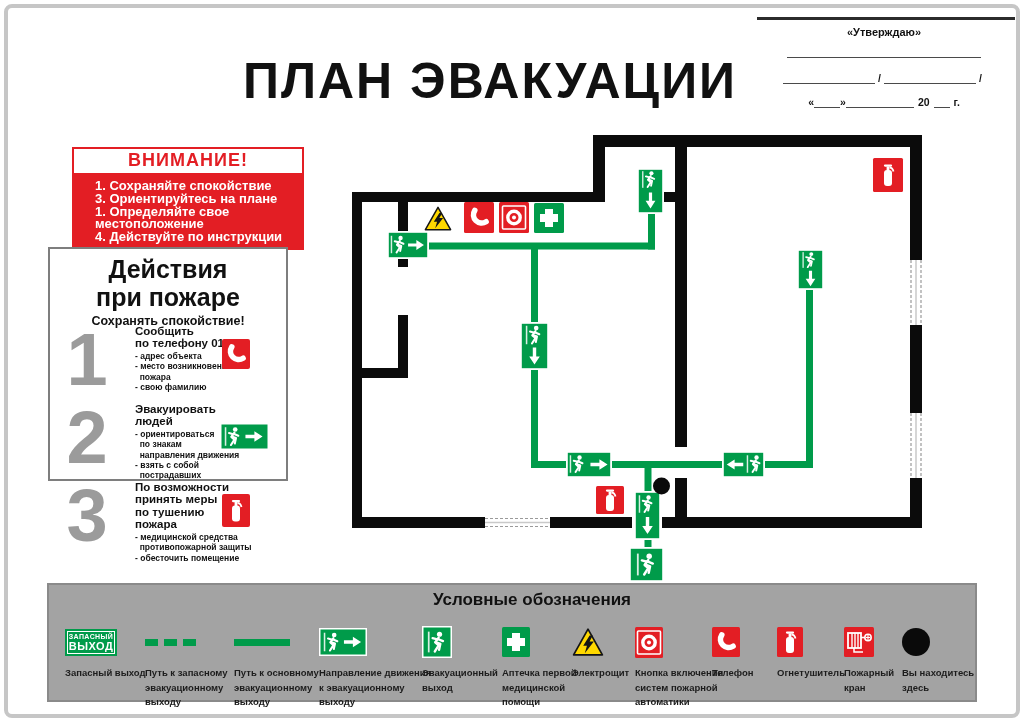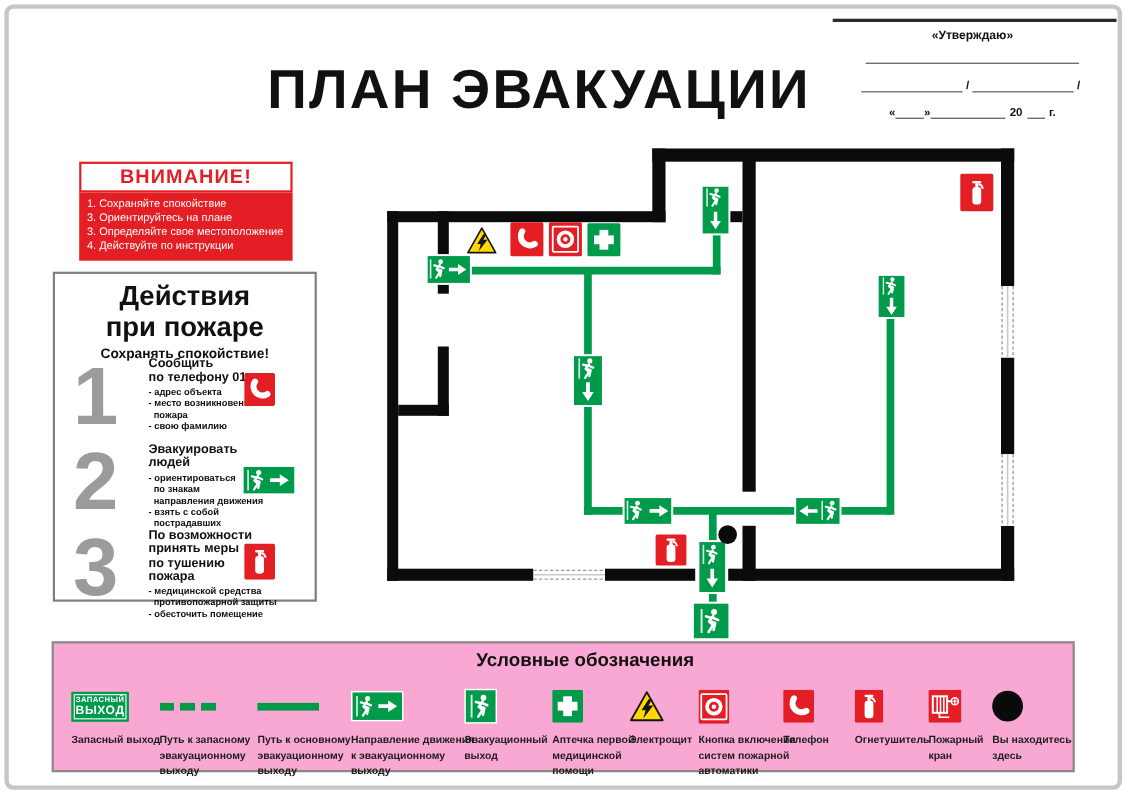--- a/index.html
+++ b/index.html
@@ -18,39 +18,39 @@
   .approval-title { text-align:center; font-weight:bold; font-size:11px; }
   .appr-line1 { margin:14px 4px 0 4px; border-bottom:1.5px solid #4a4a4a; height:6px; }
   .appr-line2 { display:flex; align-items:flex-end; margin-top:14px; font-weight:bold; }
   .appr-line2 .seg { flex:1; border-bottom:1.5px solid #4a4a4a; height:10px; }
   .appr-line2 .slash { padding:0 3px; }
   .appr-line3 { display:flex; align-items:flex-end; justify-content:center; margin-top:12px; font-weight:bold; font-size:10.5px; }
   .u { display:inline-block; border-bottom:1.5px solid #4a4a4a; height:10px; }
   .u1 { width:26px; } .u2 { width:68px; margin-right:4px; } .u3 { width:16px; margin:0 4px; }
 
   
-  .attention { left:72px; top:147px; width:194px; }
+  .attention { left:72px; top:147px; width:232px; }
   .attention-title { border:2.5px solid #e31e24; color:#e31e24; background:#fff;
     font-weight:bold; font-size:18px; text-align:center; letter-spacing:1px; padding:1px 0 2px 0; }
-  .attention-body { background:#e31e24; color:#fff; font-weight:normal; font-size:10px;
-    padding:5px 4px 6px 7px; }
+  .attention-body { background:#e31e24; color:#fff; font-weight:bold; font-size:13px;
+    padding:5px 4px 6px 23px; }
   .attention-body div { line-height:12.8px; }
 
   
-  .actions { left:48px; top:247px; width:240px; height:300px; border:2px solid #7e7e7e; background:#fff; }
+  .actions { left:48px; top:247px; width:240px; height:234px; border:2px solid #7e7e7e; background:#fff; }
   .actions-title { margin-top:7px; text-align:center; font-size:25px; font-weight:bold; line-height:1.1; white-space:pre-line; }
   .actions-sub { margin-top:3px; text-align:center; font-size:12.5px; font-weight:bold; }
   .step-num { position:absolute; left:8px; width:58px; text-align:center;
     font-size:74px; line-height:1; font-weight:bold; color:#9b9b9b; }
   .step-head { position:absolute; left:85px; font-size:11.5px; font-weight:bold; line-height:1.08; white-space:pre-line; }
   .step-bullets { position:absolute; left:85px; font-size:8.5px; font-weight:bold; line-height:1.22; white-space:pre-wrap; }
   .step-icon { position:absolute; }
 
   
-  .legend { left:47px; top:583px; width:930px; height:119px; border:2px solid #8a8a8a; background:#f9a8d4;padding-left:40px; }
+  .legend { left:47px; top:583px; width:930px; height:119px; border:2px solid #8a8a8a; background:#a3a3a3;padding-left:40px; }
   .legend-title { margin-top:5px; text-align:center; font-size:17px; font-weight:bold; }
   .legend-item { position:absolute; top:40px; }
   .legend-icon { height:34px; display:flex; align-items:center; }
   .legend-label { margin-top:7px; font-size:9.5px; font-weight:bold; line-height:1.55; white-space:pre-line; color:#1c1c1c; }
   .dash-line { width:54px; height:7px; background:repeating-linear-gradient(to right,#009b4a 0 13px,transparent 13px 19px); }
   .solid-line { width:56px; height:7px; background:#009b4a; }
   .sign-emergency { width:52px; height:27px; background:#009b4a; display:flex; flex-direction:column;
     align-items:center; justify-content:center; border:1px solid #009b4a; }
   .sign-emergency-inner { width:48px; height:23px; border:1px solid #fff; display:flex; flex-direction:column;
     align-items:center; justify-content:center; color:#fff; font-weight:bold; text-align:center; }
@@ -84,21 +84,21 @@
     <span class="u u3"></span>
     <span>г.</span>
   </div>
 </div>
 
 <div class="attention abs">
   <div class="attention-title">ВНИМАНИЕ!</div>
   <div class="attention-body">
     <div>1. Сохраняйте спокойствие</div>
     <div>3. Ориентируйтесь на плане</div>
-    <div>3. Определяйте свое местоположение</div>
+    <div>1. Определяйте свое местоположение</div>
     <div>4. Действуйте по инструкции</div>
   </div>
 </div>
 
 <div class="actions abs">
   <div class="actions-title">Действия
 при пожаре</div>
   <div class="actions-sub">Сохранять спокойствие!</div>
 
   <div class="step-num" style="top:74px">1</div>

